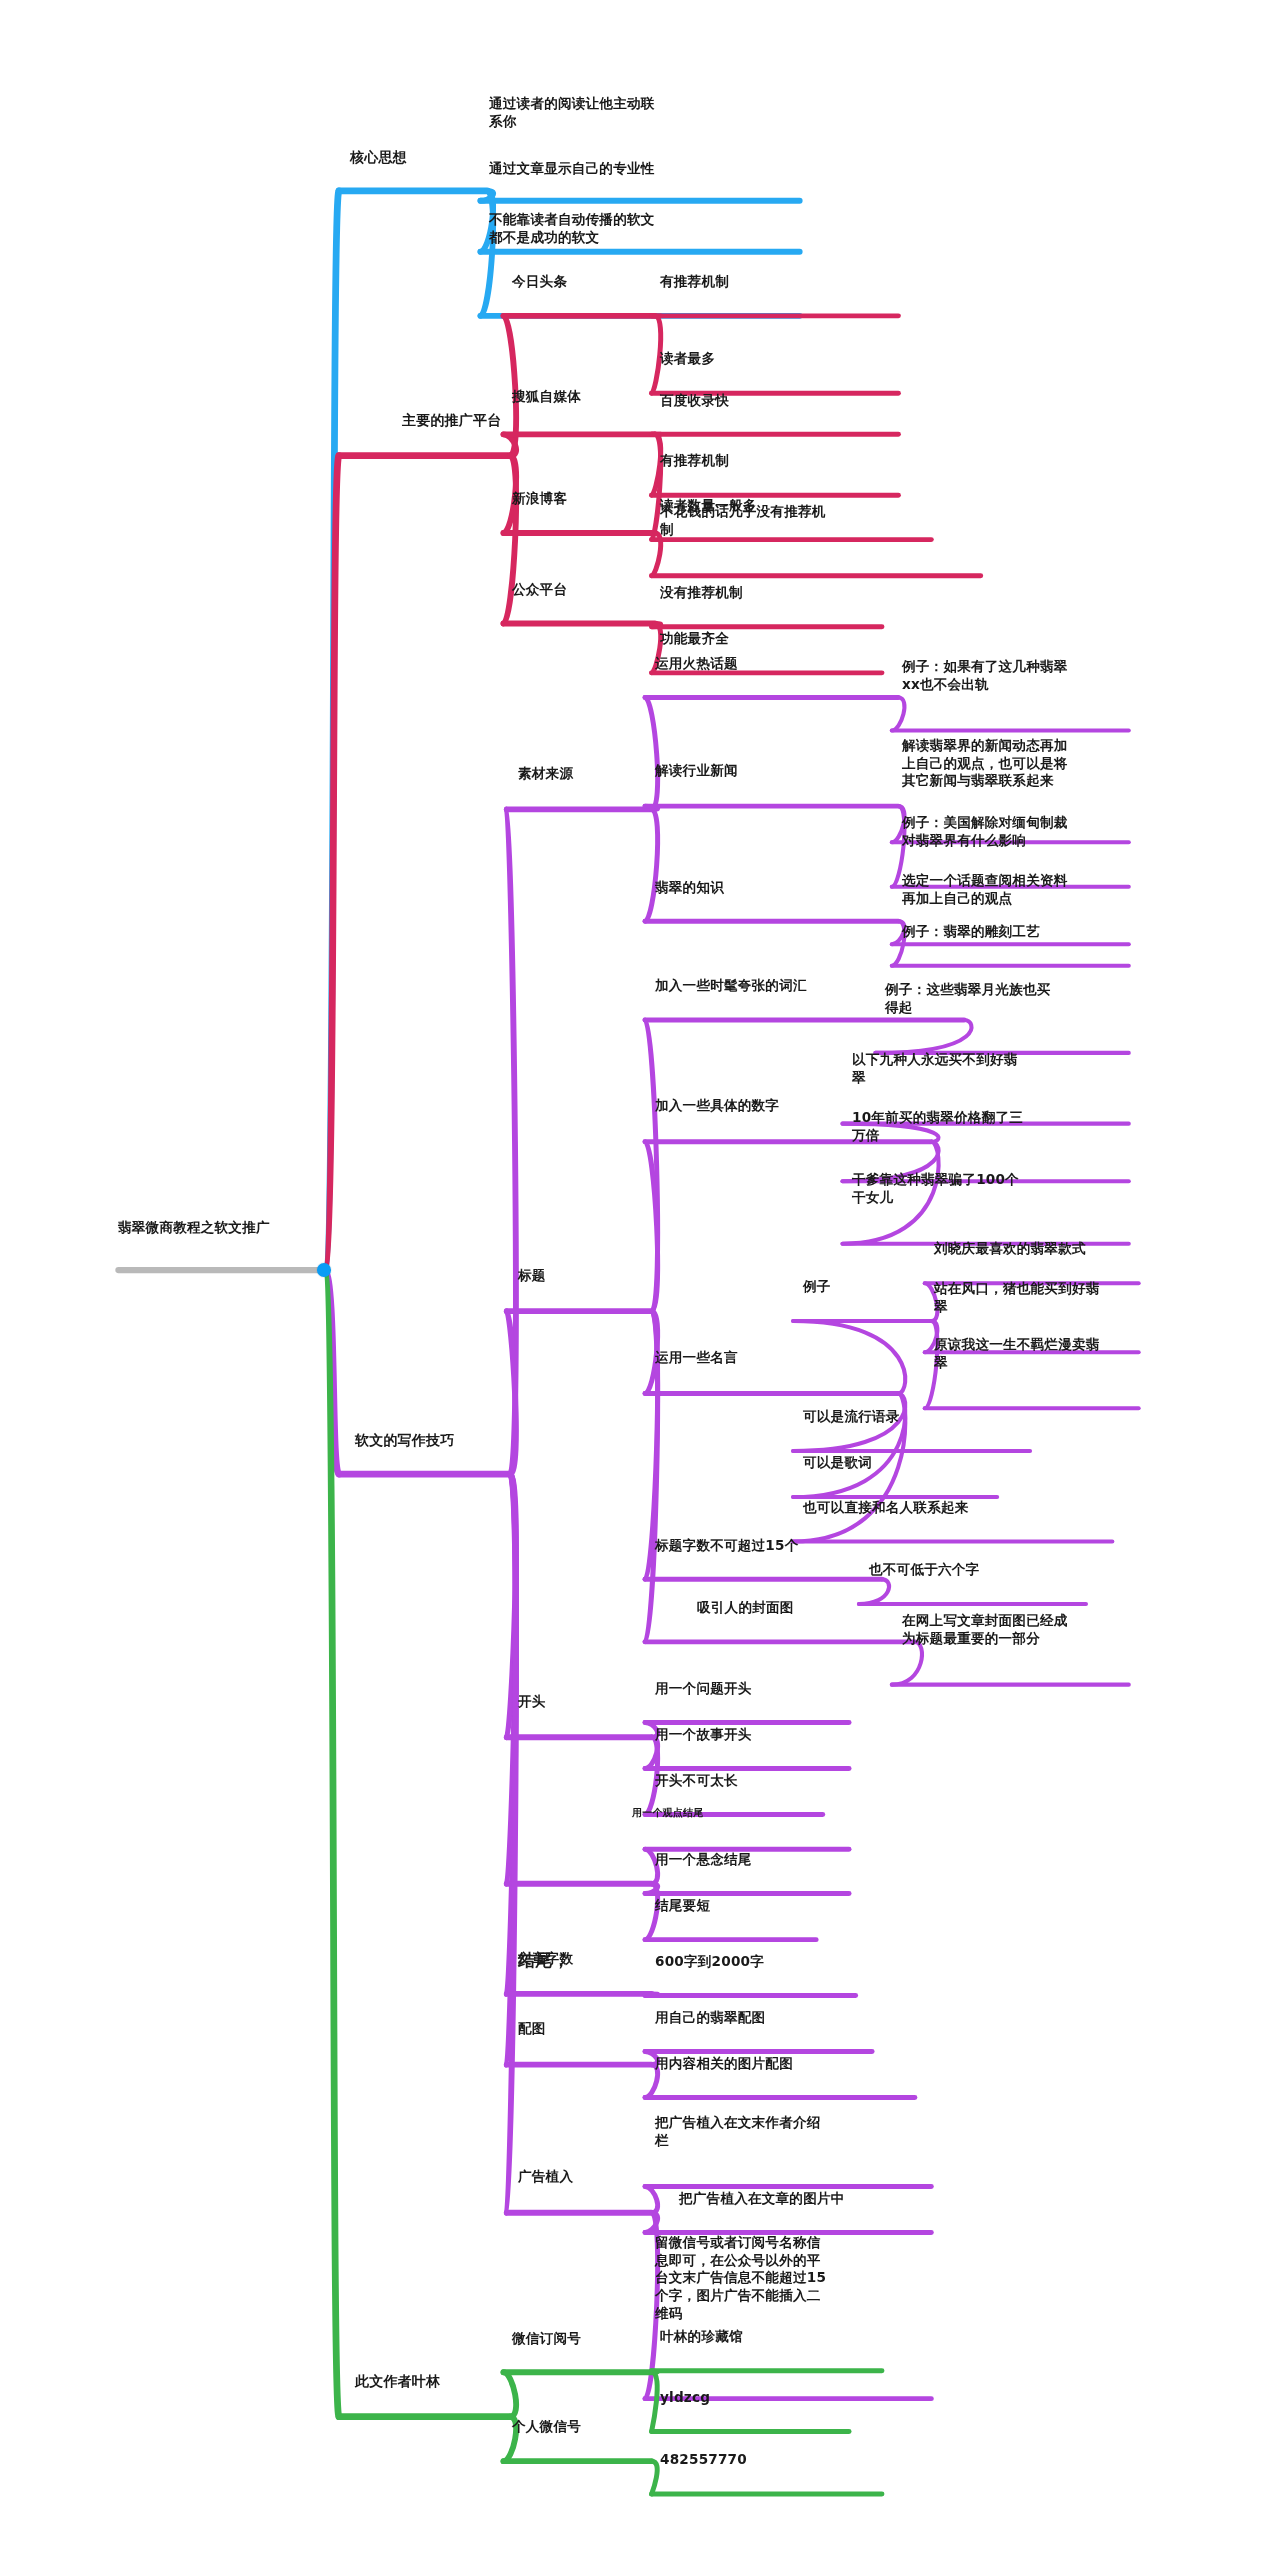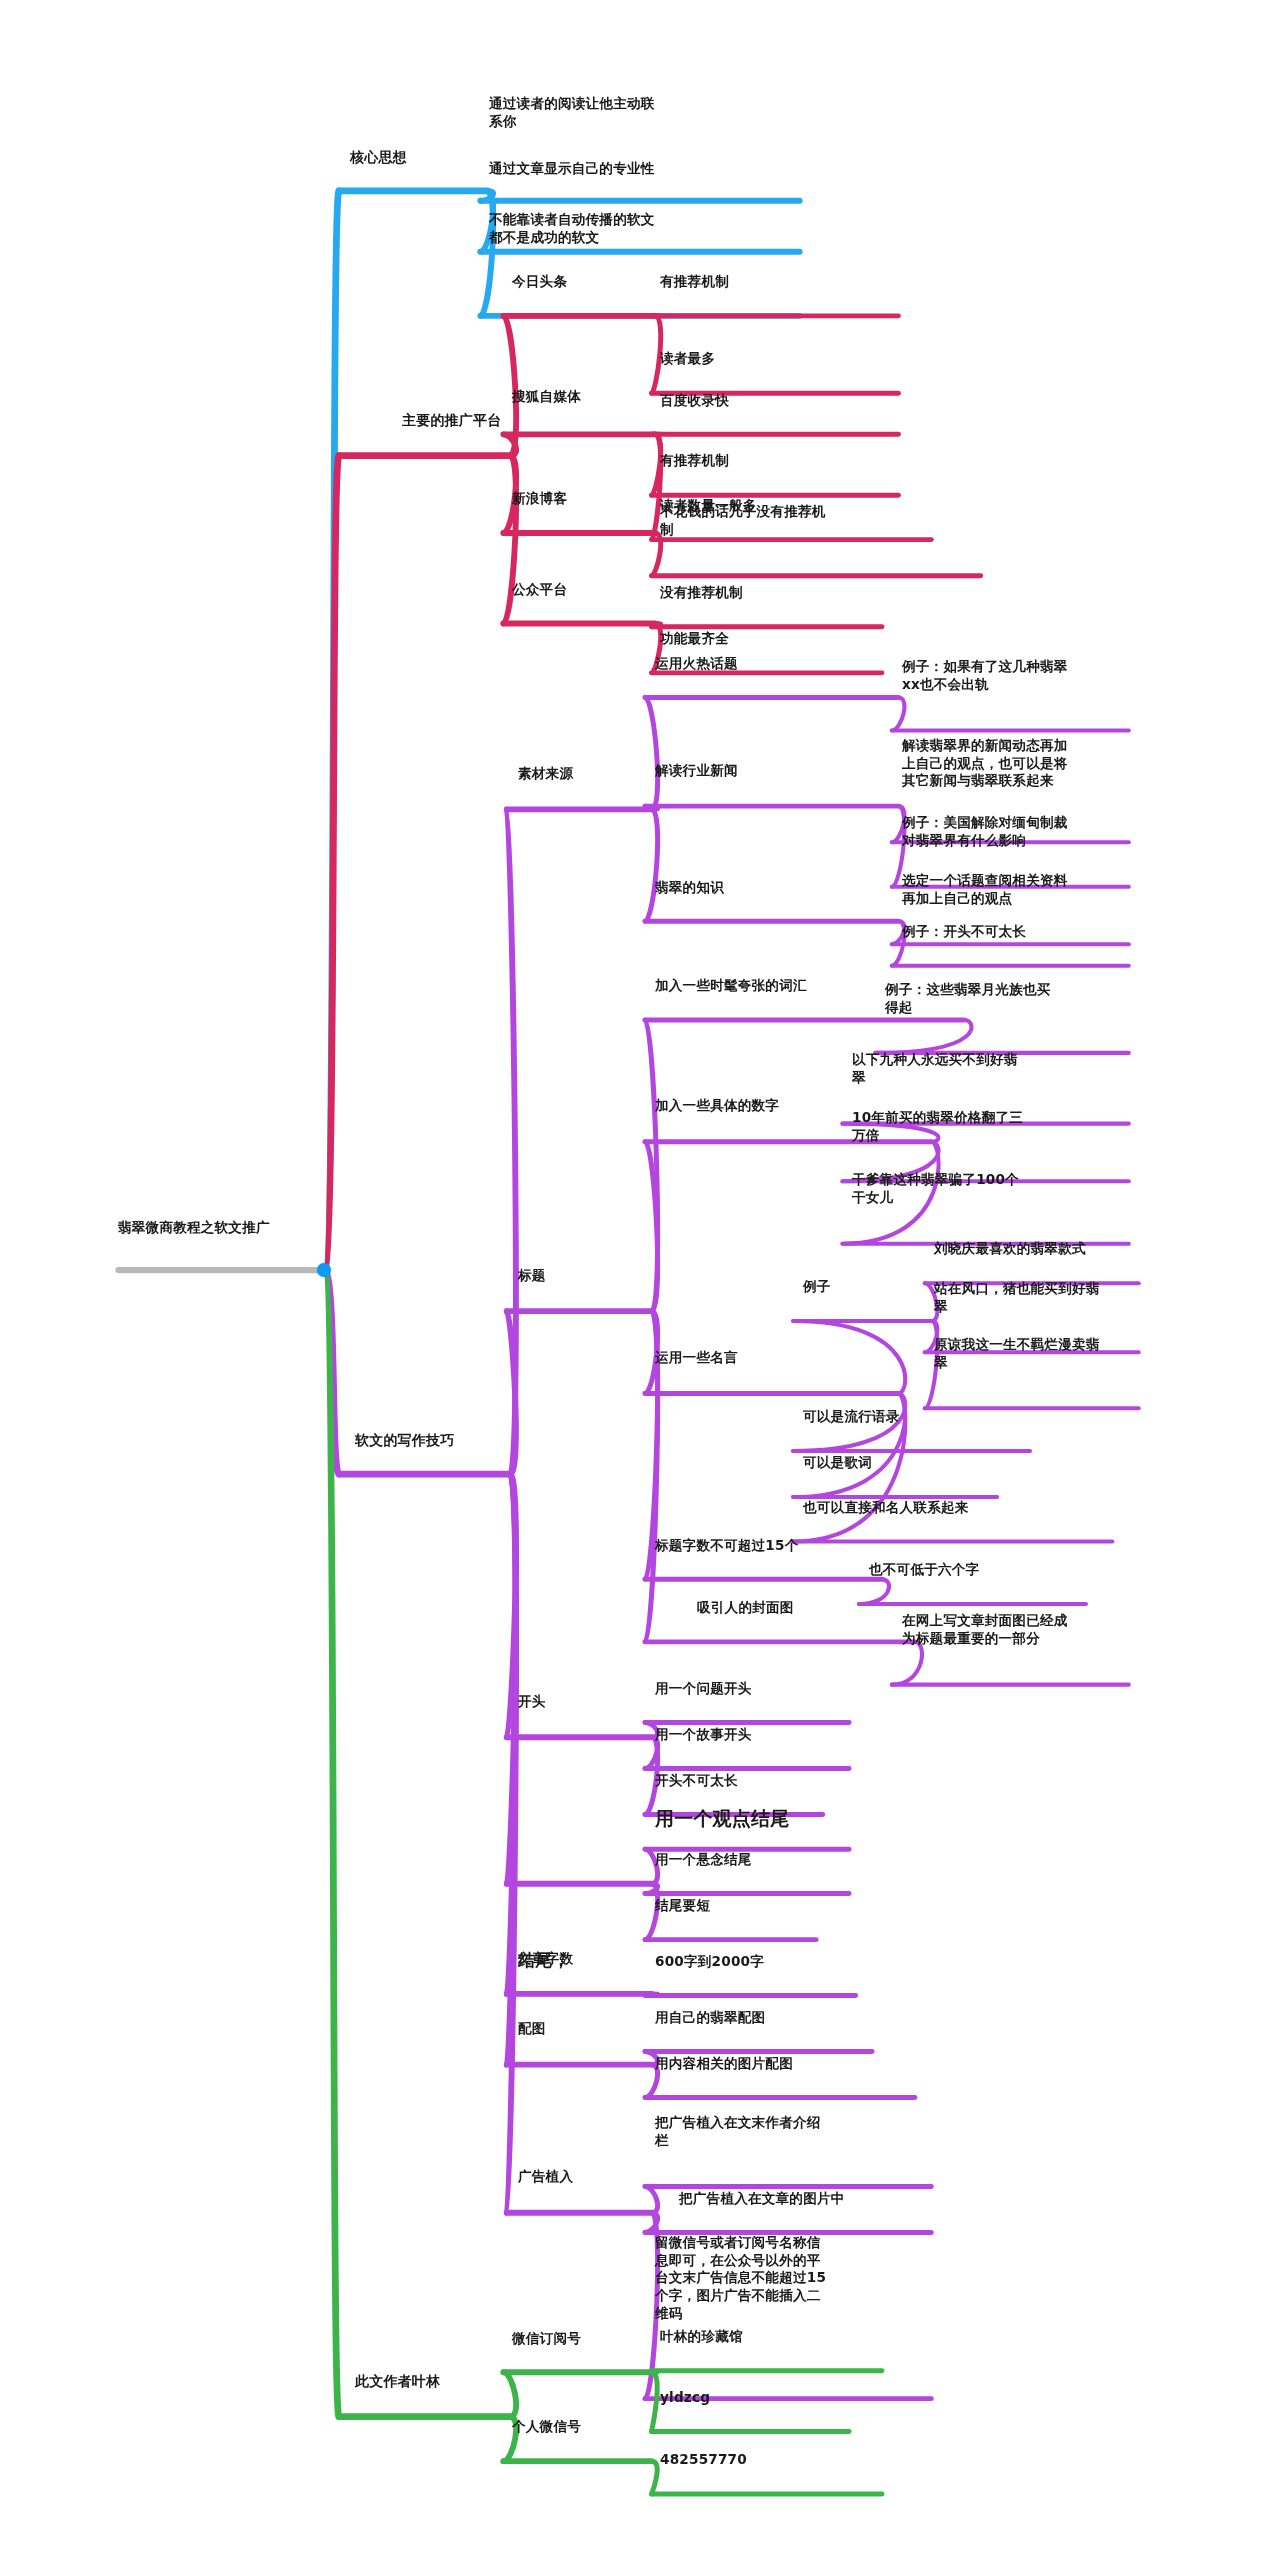--- a/index.html
+++ b/index.html
@@ -190,21 +190,21 @@
 xx也不会出轨</div>
       <div class="node lvl3" style="left: 655px; top: 762px; font-size: 13.6px;">解读行业新闻</div>
       <div class="node lvl4" style="left: 902px; top: 737px; font-size: 13.6px;">解读翡翠界的新闻动态再加
 上自己的观点，也可以是将
 其它新闻与翡翠联系起来</div>
       <div class="node lvl4" style="left: 902px; top: 814px; font-size: 13.6px;">例子：美国解除对缅甸制裁
 对翡翠界有什么影响</div>
       <div class="node lvl3" style="left: 655px; top: 879px; font-size: 13.6px;">翡翠的知识</div>
       <div class="node lvl4" style="left: 902px; top: 872px; font-size: 13.6px;">选定一个话题查阅相关资料
 再加上自己的观点</div>
-      <div class="node lvl4" style="left: 902px; top: 923px; font-size: 13.6px;">例子：开头不可太长</div>
+      <div class="node lvl4" style="left: 902px; top: 923px; font-size: 13.6px;">例子：翡翠的雕刻工艺</div>
       <div class="node lvl2" style="left: 518px; top: 1267px; font-size: 13.6px;">标题</div>
       <div class="node lvl3" style="left: 655px; top: 977px; font-size: 13.6px;">加入一些时髦夸张的词汇</div>
       <div class="node lvl4" style="left: 885px; top: 981px; font-size: 13.6px;">例子：这些翡翠月光族也买
 得起</div>
       <div class="node lvl3" style="left: 655px; top: 1097px; font-size: 13.6px;">加入一些具体的数字</div>
       <div class="node lvl4" style="left: 852px; top: 1051px; font-size: 13.6px;">以下九种人永远买不到好翡
 翠</div>
       <div class="node lvl4" style="left: 852px; top: 1109px; font-size: 13.6px;">10年前买的翡翠价格翻了三
 万倍</div>
       <div class="node lvl4" style="left: 852px; top: 1171px; font-size: 13.6px;">干爹靠这种翡翠骗了100个
@@ -222,21 +222,21 @@
       <div class="node lvl3" style="left: 655px; top: 1537px; font-size: 13.6px;">标题字数不可超过15个</div>
       <div class="node lvl4" style="left: 869px; top: 1561px; font-size: 13.6px;">也不可低于六个字</div>
       <div class="node lvl3" style="left: 655px; top: 1599px; font-size: 13.6px; padding-left: 42px;">吸引人的封面图</div>
       <div class="node lvl4" style="left: 902px; top: 1612px; font-size: 13.6px;">在网上写文章封面图已经成
 为标题最重要的一部分</div>
       <div class="node lvl2" style="left: 518px; top: 1693px; font-size: 13.6px;">开头</div>
       <div class="node lvl3" style="left: 655px; top: 1680px; font-size: 13.6px;">用一个问题开头</div>
       <div class="node lvl3" style="left: 655px; top: 1726px; font-size: 13.6px;">用一个故事开头</div>
       <div class="node lvl3" style="left: 655px; top: 1772px; font-size: 13.6px;">开头不可太长</div>
       <div class="node lvl2" style="left: 518px; top: 1949px; font-size: 17px;">结尾，</div>
-      <div class="node lvl3" style="left: 655px; top: 1806px; font-size: 19px;">用一个观点结尾</div>
+      <div class="node lvl3" style="left: 632px; top: 1806px; font-size: 10px;">用一个观点结尾</div>
       <div class="node lvl3" style="left: 655px; top: 1851px; font-size: 13.6px;">用一个悬念结尾</div>
       <div class="node lvl3" style="left: 655px; top: 1897px; font-size: 13.6px;">结尾要短</div>
       <div class="node lvl2" style="left: 518px; top: 1950px; font-size: 13.6px;">文章字数</div>
       <div class="node lvl3" style="left: 655px; top: 1953px; font-size: 13.6px;">600字到2000字</div>
       <div class="node lvl2" style="left: 518px; top: 2020px; font-size: 13.6px;">配图</div>
       <div class="node lvl3" style="left: 655px; top: 2009px; font-size: 13.6px;">用自己的翡翠配图</div>
       <div class="node lvl3" style="left: 655px; top: 2055px; font-size: 13.6px;">用内容相关的图片配图</div>
       <div class="node lvl2" style="left: 518px; top: 2168px; font-size: 13.6px;">广告植入</div>
       <div class="node lvl3" style="left: 655px; top: 2114px; font-size: 13.6px;">把广告植入在文末作者介绍
 栏</div>

